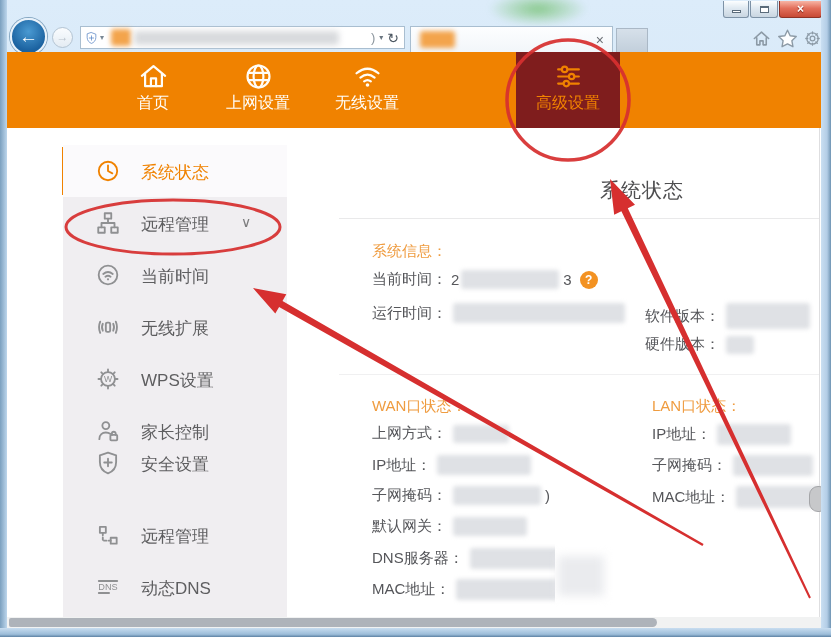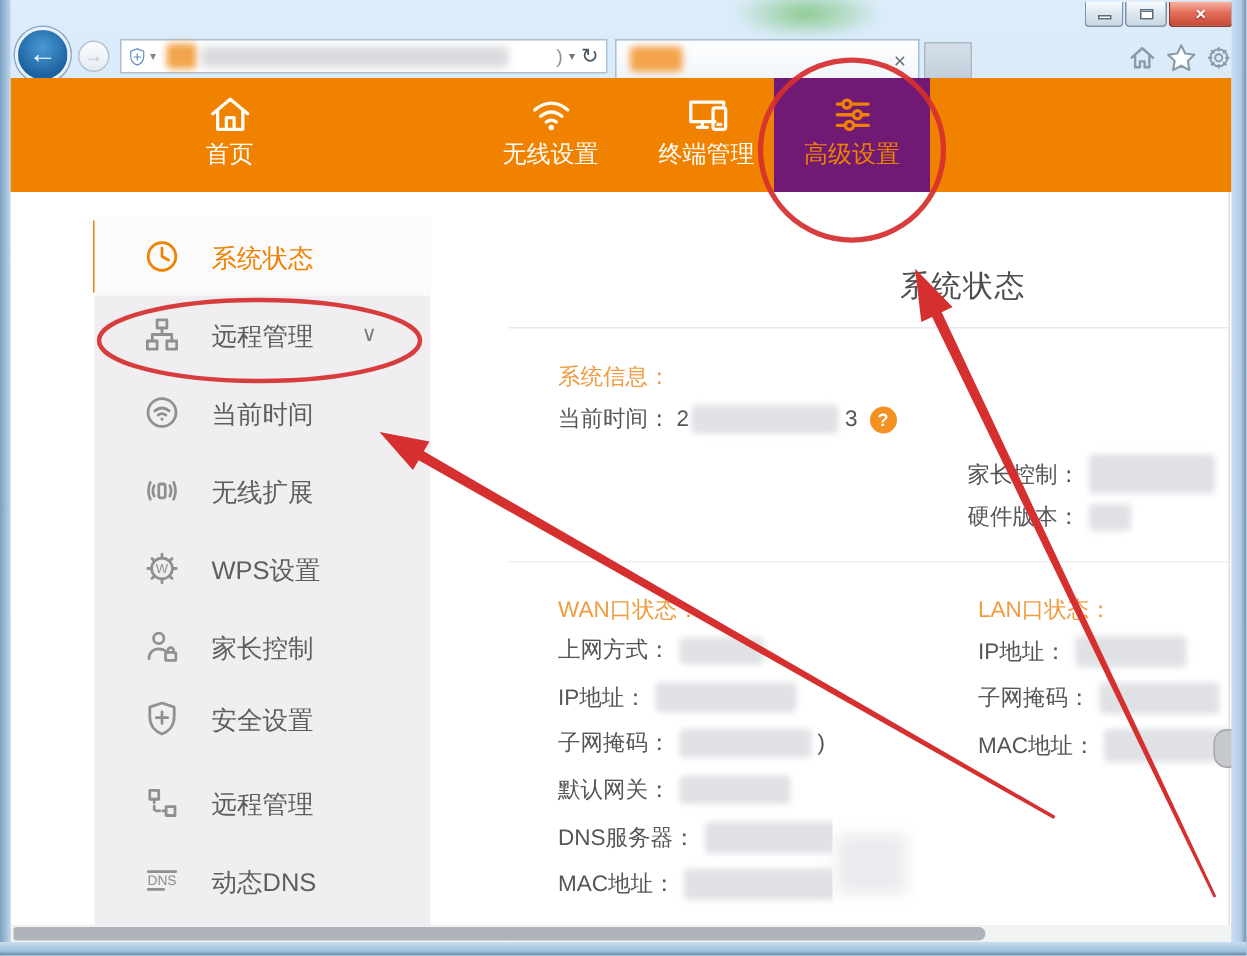--- a/index.html
+++ b/index.html
@@ -43,21 +43,21 @@
   .green-blob { left:488px; top:-8px; width:100px; height:34px; border-radius:50%;
                 background:radial-gradient(ellipse at center,rgba(110,190,105,.75),rgba(110,190,105,0) 70%);
                 filter:blur(3px); }
   .qicon { color:#8c9aa6; cursor:pointer; }
 
   
   .navbar { left:7px; top:52px; width:814px; height:76px; background:#f08200; }
   .nav-item { position:absolute; top:0; height:76px; width:100px; color:#fffdf8; text-align:center; cursor:pointer; }
   .nav-item svg { margin:9px auto 0; width:31px; height:31px; }
   .nav-lbl { display:block; margin-top:1px; font-size:16px; }
-  .nav-item.active { background:#701a75; color:#f08200; }
+  .nav-item.active { background:#7f1d1d; color:#f08200; }
   .nav-act { position:absolute; top:79px; width:26px; height:26px; color:#fffdf8; cursor:pointer; }
 
   
   .sidebar-bg { left:63px; top:145px; width:224px; height:472px; background:#f0eef1; }
   .sb-item { position:absolute; left:63px; width:224px; height:52px; color:#5e5e60; cursor:pointer; }
   .sb-item svg { position:absolute; left:32px; top:13px; width:26px; height:26px; color:#8f9092; }
   .sb-lbl { position:absolute; left:78px; top:16px; font-size:17px; }
   .sb-item.active { background:#fbfafc; color:#f08200; }
   .sb-item.active svg { color:#f08200; }
   .sb-accent { left:62px; top:147px; width:5px; height:48px; background:#f08200; }
@@ -146,38 +146,36 @@
 
   <div class="abs navbar">
     <div class="nav-item" style="left:96px;">
       <svg class="ic" viewBox="0 0 24 24">
         <path d="M3 11.5 L12 4 L21 11.5"></path>
           <path d="M5.5 10 V19.5 H18.5 V10"></path>
           <path d="M10 19.5 V13.5 H14 V19.5"></path>
       </svg>
       <span class="nav-lbl">首页</span>
     </div>
+    <div class="nav-item" style="left:201px;">
+      <svg class="ic" viewBox="0 0 24 24">
+        <circle cx="12" cy="12" r="8.5"></circle>
+          <ellipse cx="12" cy="12" rx="3.8" ry="8.5"></ellipse>
+          <path d="M4 9.2 H20 M4 14.8 H20"></path>
+      </svg>
+      <span class="nav-lbl">上网设置</span>
+    </div>
     <div class="nav-item" style="left:310px;">
       <svg class="ic" viewBox="0 0 24 24">
         <path d="M3.5 9.5 Q12 2.5 20.5 9.5"></path>
           <path d="M6.5 12.8 Q12 8.3 17.5 12.8"></path>
           <path d="M9.4 15.8 Q12 13.8 14.6 15.8"></path>
           <circle cx="12" cy="18.6" r="1.4" fill="currentColor" stroke="none"></circle>
       </svg>
       <span class="nav-lbl">无线设置</span>
-    </div>
-    <div class="nav-item" style="left:414px;">
-      <svg class="ic" viewBox="0 0 24 24">
-        <path d="M16 15.5 H3.5 V5.5 H20.5 V7"></path>
-          <path d="M7 18.5 H12"></path>
-          <path d="M9.5 15.5 V18.5"></path>
-          <rect x="15" y="8.5" width="6.5" height="11" rx="1"></rect>
-          <path d="M17.5 17 H19"></path>
-      </svg>
-      <span class="nav-lbl">终端管理</span>
     </div>
     <div class="nav-item active" style="left:509px;width:104px;">
       <svg class="ic" viewBox="0 0 24 24">
         <path d="M4 6.5 H6.6"></path>
           <circle cx="9" cy="6.5" r="2.1"></circle>
           <path d="M11.4 6.5 H20"></path>
         <path d="M4 12 H12"></path>
           <circle cx="14.4" cy="12" r="2.1"></circle>
           <path d="M16.8 12 H20"></path>
         <path d="M4 17.5 H7.9"></path>
@@ -258,21 +256,21 @@
   </div>
   <div class="sb-item" style="top:405px;">
     <svg class="ic" viewBox="0 0 24 24">
       <circle cx="10" cy="7" r="3.2"></circle>
         <path d="M4 19.5 C4 15.3 6.8 13.4 10 13.4 C11.6 13.4 13 13.8 14 14.6"></path>
       <rect x="14.2" y="15.6" width="6.3" height="5" rx="0.8"></rect>
         <path d="M15.6 15.6 V14.4 A1.75 1.75 0 0 1 19.1 14.4 V15.6"></path>
     </svg>
     <span class="sb-lbl">家长控制</span>
   </div>
-  <div class="sb-item" style="top:453px;padding-left:30px;">
+  <div class="sb-item" style="top:437px;padding-left:30px;">
     <svg class="ic" viewBox="0 0 24 24">
       <path d="M12 2.5 L19.5 5 V11 C19.5 16.5 16 20 12 21.5 C8 20 4.5 16.5 4.5 11 V5 Z"></path>
         <path d="M12 8 V15 M8.5 11.5 H15.5"></path>
     </svg>
     <span class="sb-lbl">安全设置</span>
   </div>
   <div class="sb-item" style="top:509px;">
     <svg class="ic" viewBox="0 0 24 24">
       <rect x="4.5" y="4.5" width="5.5" height="5.5"></rect>
         <rect x="14.5" y="14.5" width="5.5" height="5.5"></rect>
@@ -294,22 +292,26 @@
 
   <div class="sec-h" style="left:372px;top:242px;">系统信息：</div>
 
   <div class="row" style="left:372px;top:270px;">
     <span>当前时间：</span>
     <span class="frag">2</span>
     <span class="redact" style="width:98px;height:19px;margin-left:2px;"></span>
     <span class="frag">3</span>
     <span class="help">?</span>
   </div>
+  <div class="row" style="left:372px;top:303px;">
+    <span>运行时间：</span>
+    <span class="redact" style="width:172px;height:20px;"></span>
+  </div>
   <div class="row" style="left:645px;top:303px;">
-    <span>家长控制：</span>
+    <span>软件版本：</span>
     <span class="redact" style="width:84px;height:26px;"></span>
   </div>
   <div class="row" style="left:645px;top:335px;">
     <span>硬件版本：</span>
     <span class="redact" style="width:28px;height:18px;"></span>
   </div>
 
   <div class="abs divider" style="left:339px;top:374px;width:480px;background:#f0f0f1;"></div>
 
   <div class="sec-h" style="left:372px;top:397px;">WAN口状态：</div>

